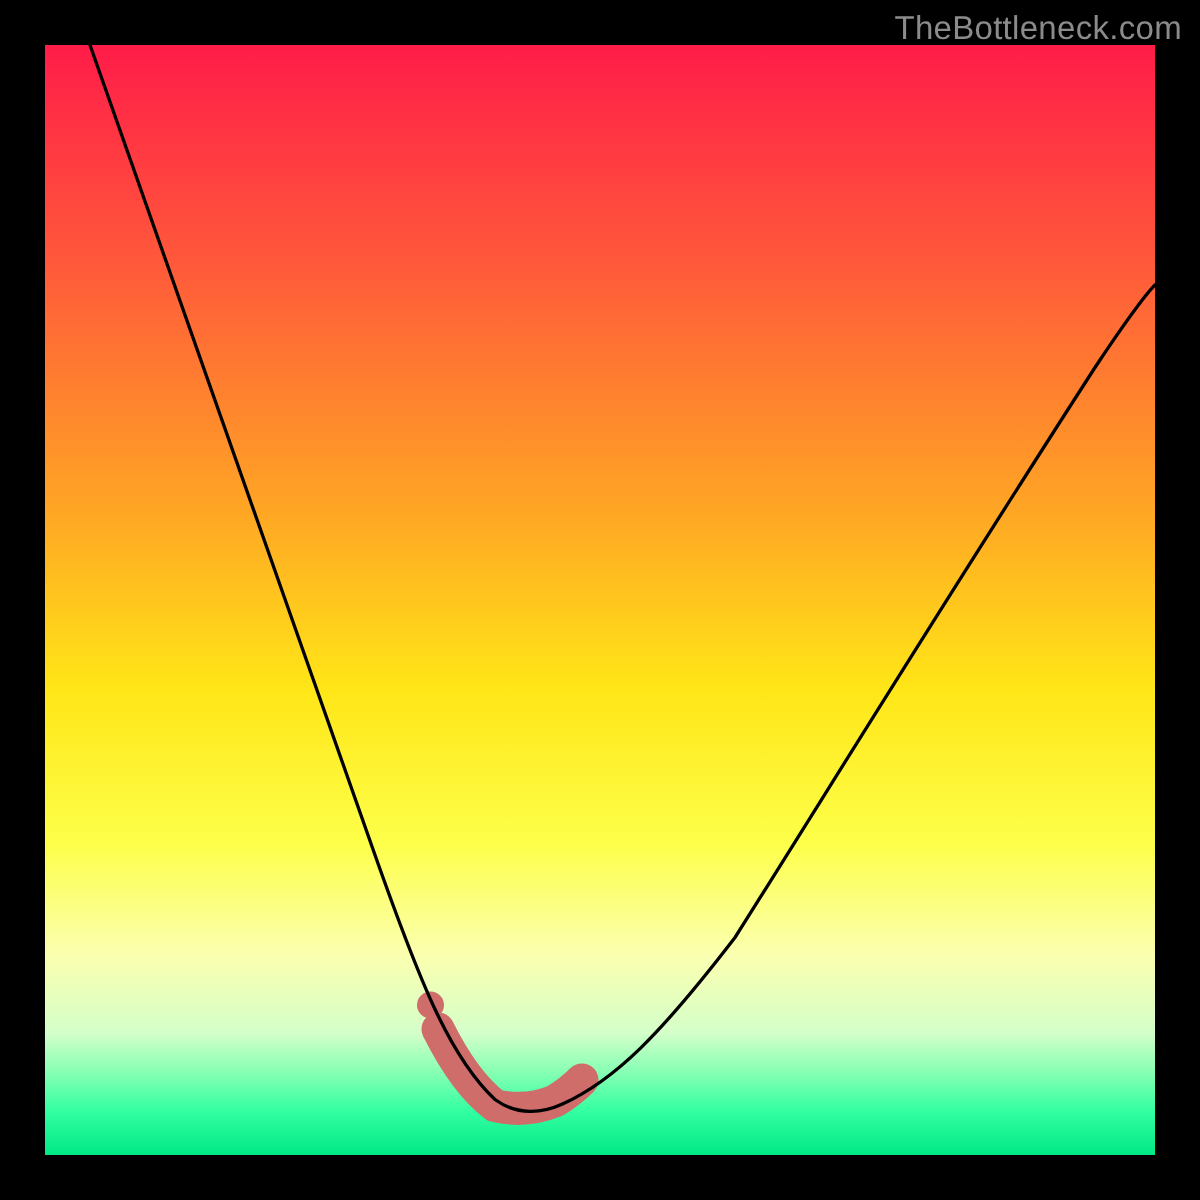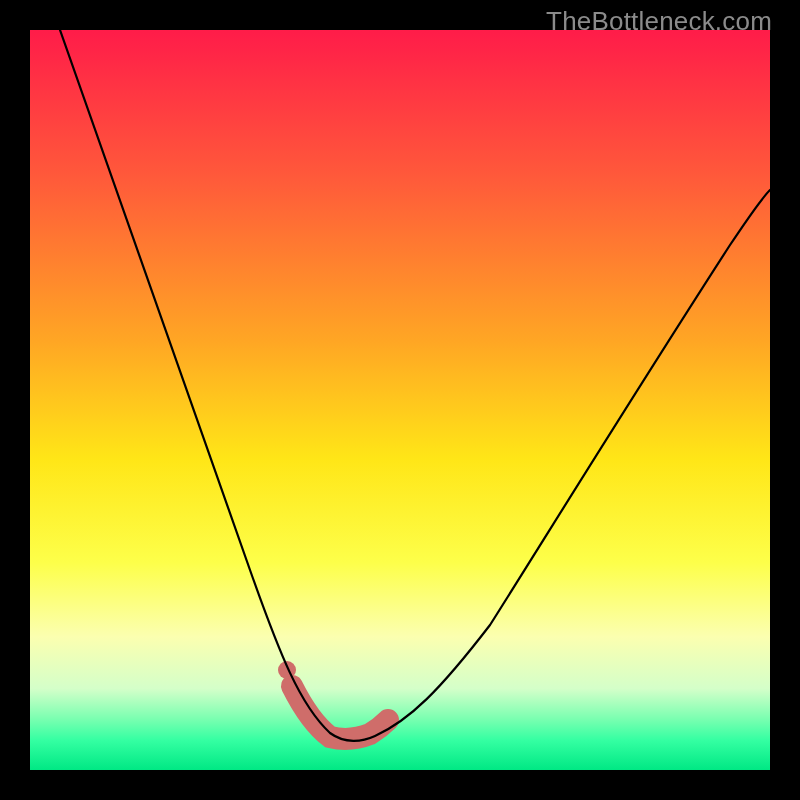--- a/index.html
+++ b/index.html
@@ -27,23 +27,23 @@
       #fbffb0 82%,
       #d4ffc9 89%,
       #7cffb1 93%,
       #34ffa2 96%,
       #00e884 100%
     );
   }
   .watermark {
     position: absolute;
     top: 6px;
-    right: 28px;
+    right: 12px;
     color: #8b8b8b;
-    font-size: 26px;
+    font-size: 22px;
     letter-spacing: 0.2px;
     font-weight: 500;
     user-select: none;
   }
   svg.curve {
     position: absolute;
     left: 0;
     top: 0;
     width: 740px;
     height: 740px;

